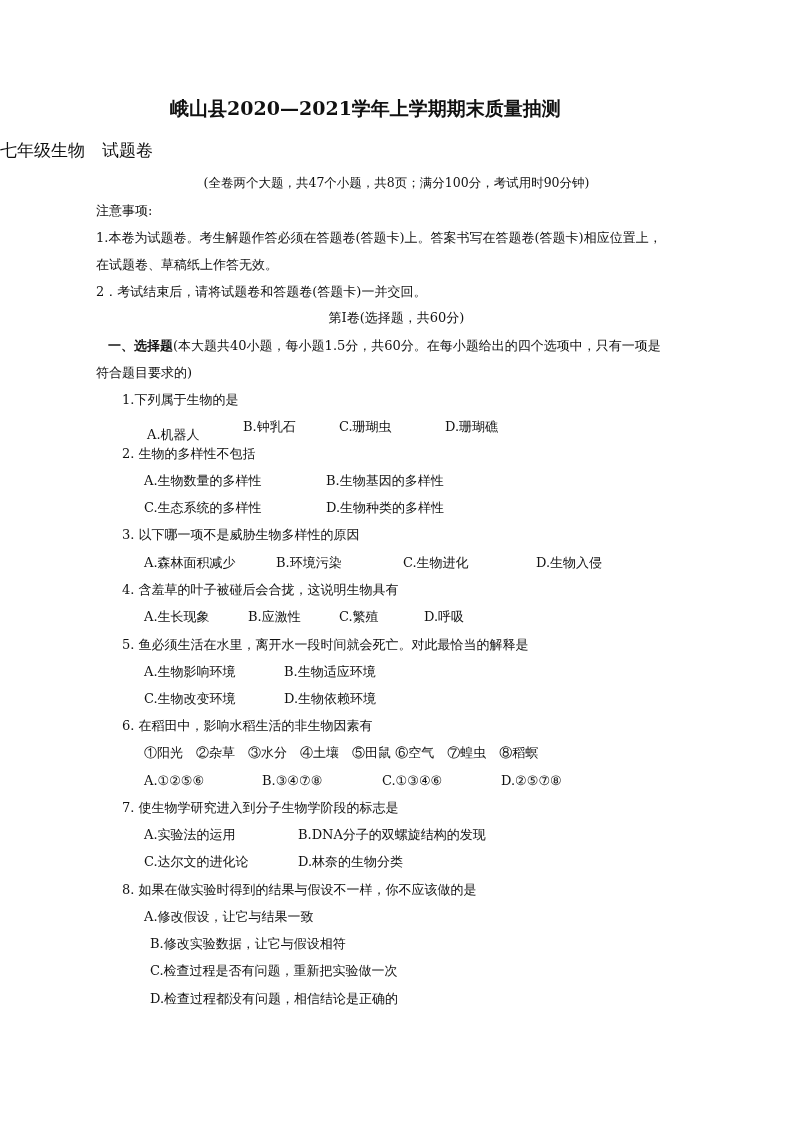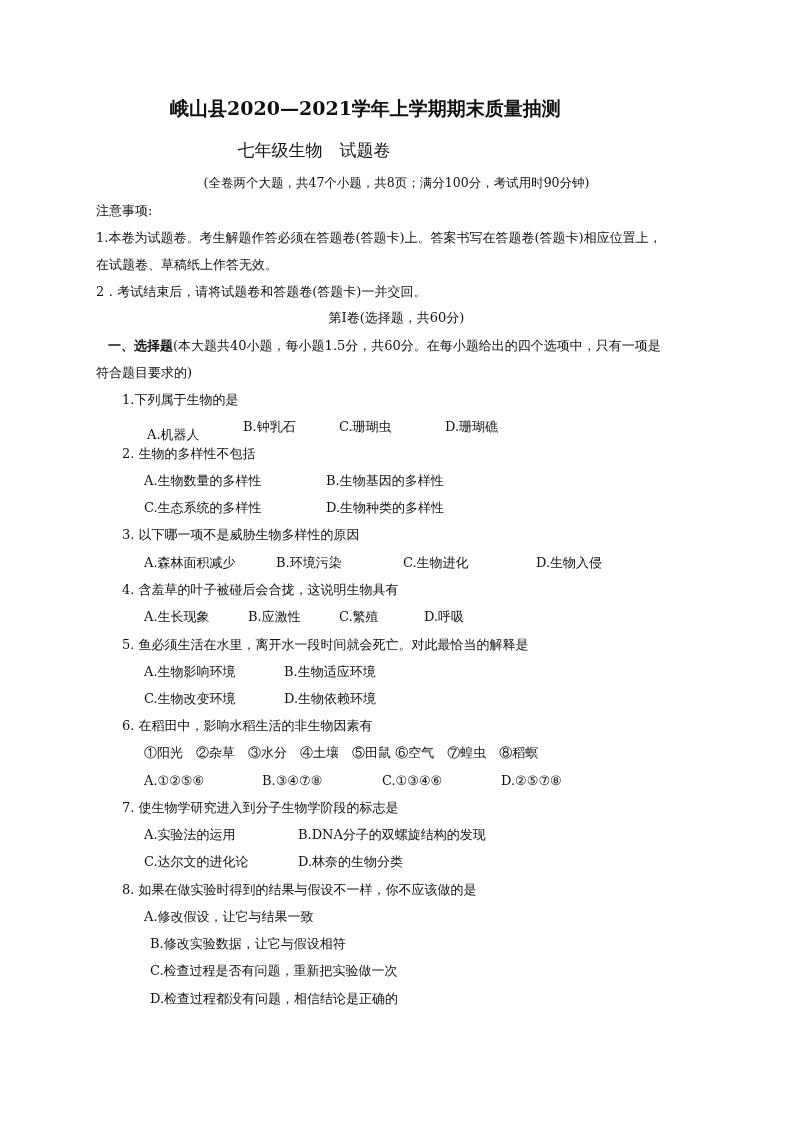--- a/index.html
+++ b/index.html
@@ -1,21 +1,21 @@
 <!DOCTYPE html>
 <html><head>
 <meta charset="utf-8">
 <style>
   html, body { margin:0; padding:0; background:#ffffff; }
   body { width:793px; height:1122px; position:relative; overflow:hidden;
          font-family:"DejaVu Serif","Liberation Serif",serif; color:#111; }
   .ln { position:absolute; white-space:nowrap; font-size:13px; line-height:16px; }
   .title { position:absolute; left:0; width:731px; text-align:center; top:96px;
            font-size:19px; font-weight:bold; line-height:24px; }
-  .subtitle { position:absolute; left:0; width:628px; text-align:center; top:139px;
+  .subtitle { position:absolute; left:0; width:628px; text-align:left; top:139px;
            font-size:17px; line-height:22px; }
   .info { position:absolute; left:0; width:793px; text-align:center; top:175px;
            font-size:12.5px; line-height:16px; }
   .part { position:absolute; left:0; width:793px; text-align:center; top:310px;
            font-size:13px; line-height:16px; }
   .b { font-weight:bold;margin-left:12px; }
   .opt { position:absolute; white-space:nowrap; font-size:13px; line-height:16px; }
 </style>
 </head>
 <body>

